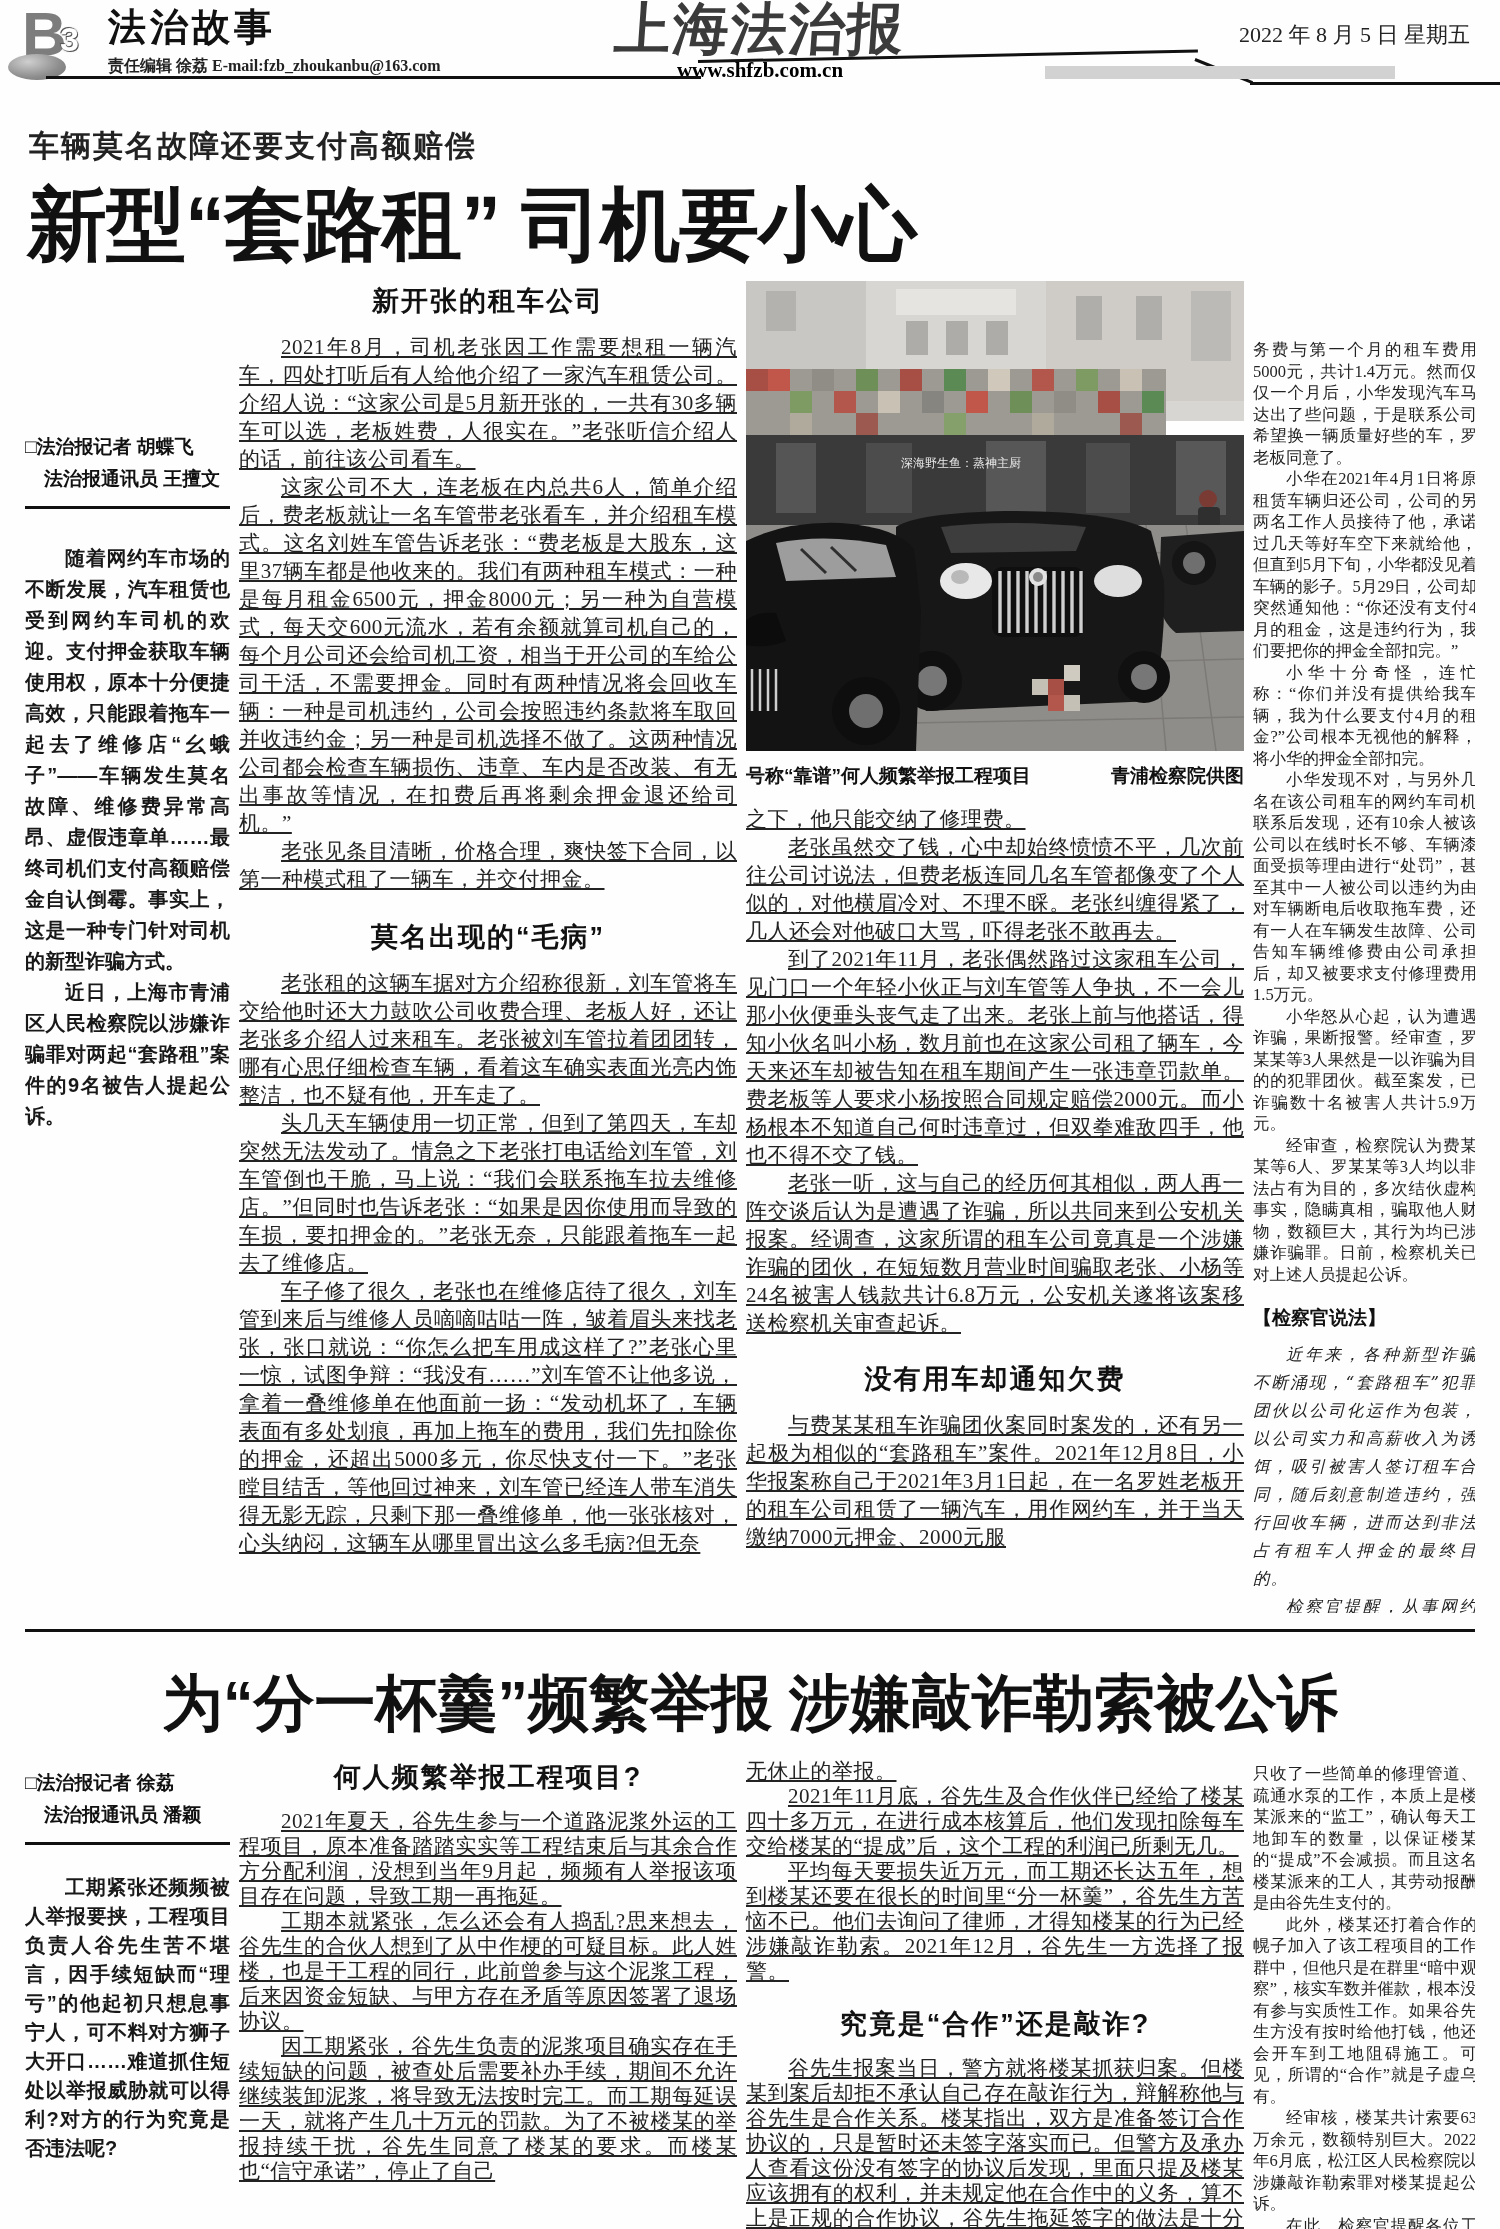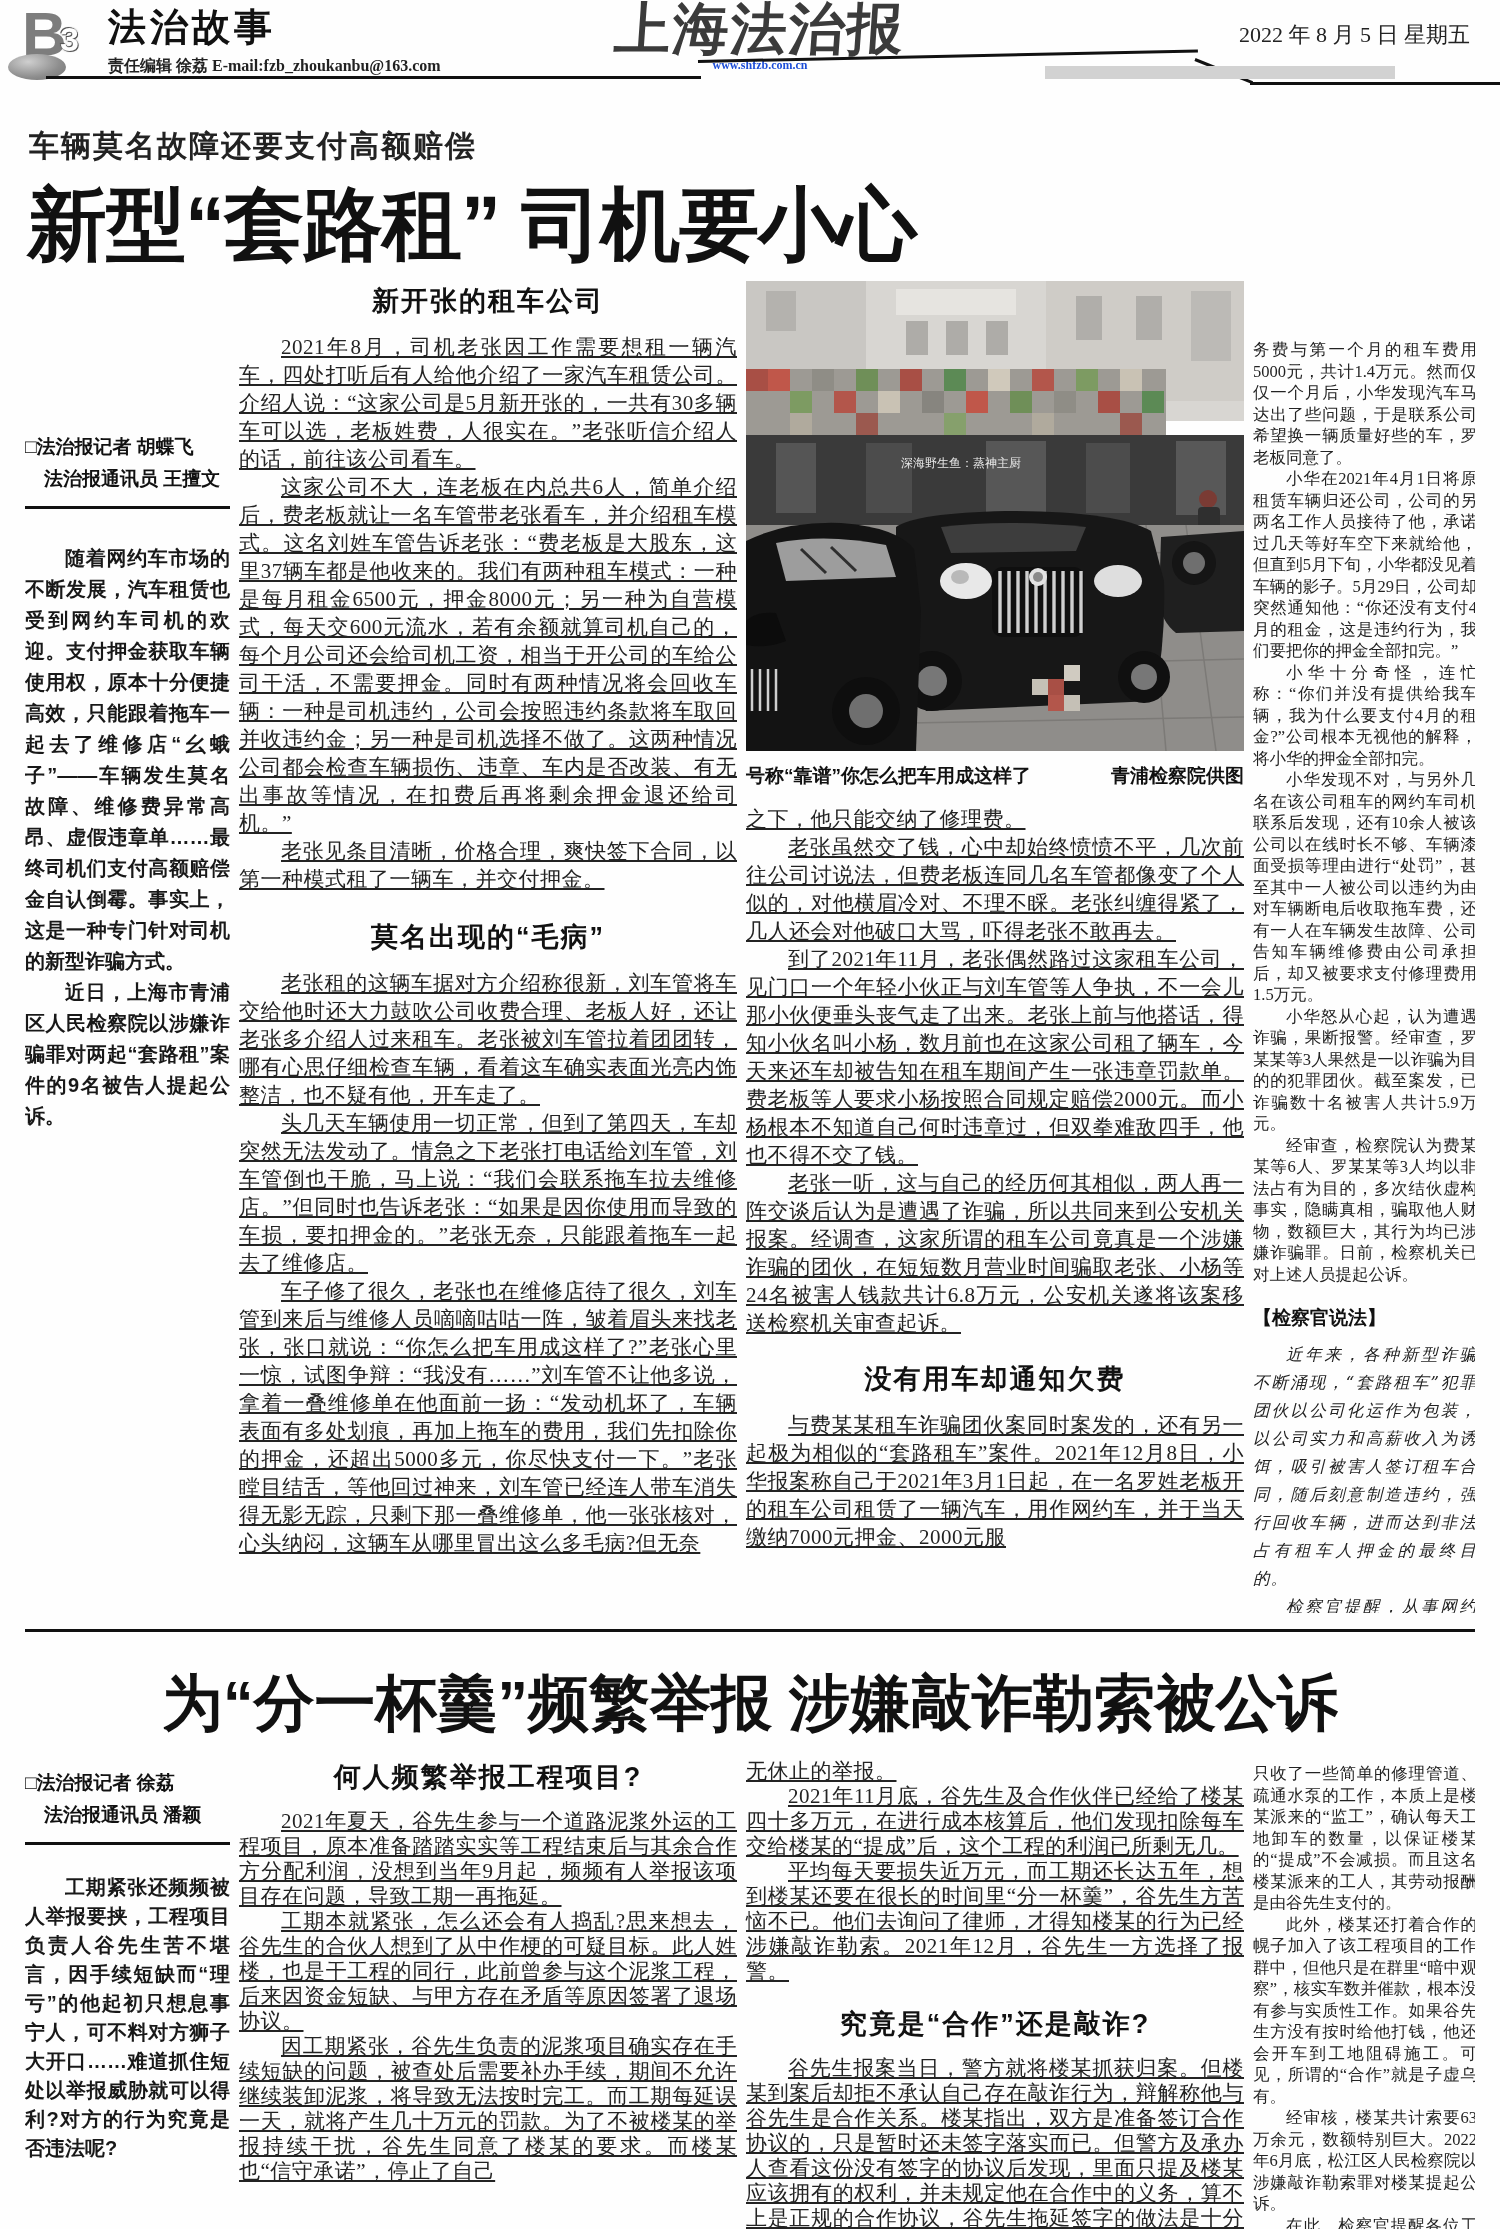--- a/index.html
+++ b/index.html
@@ -9,21 +9,21 @@
   
   .hdr{position:relative;height:92px;}
   .badge{position:absolute;left:8px;top:2px;width:85px;height:80px;}
   .badge .b{position:absolute;left:14px;top:-4px;font-family:"Liberation Sans",sans-serif;font-weight:900;font-size:62px;color:#7d7d7d;}
   .badge .n{position:absolute;left:52px;top:18px;font-family:"Liberation Sans",sans-serif;font-weight:900;font-size:34px;color:#fff;text-shadow:0 0 2px #555,1px 1px 0 #555,-1px -1px 0 #555;}
   .badge .sphere{position:absolute;left:0;top:52px;width:58px;height:26px;border-radius:50%;background:radial-gradient(ellipse at 35% 30%, #cfcfcf 0%, #8d8d8d 60%, #6f6f6f 100%);}
   .secname{position:absolute;left:108px;top:2px;font-family:"Liberation Sans",sans-serif;font-weight:900;font-size:38px;letter-spacing:4px;color:#111;}
   .edline{position:absolute;left:108px;top:56px;font-family:"Liberation Serif",serif;font-weight:bold;font-size:16px;color:#222;}
   .masthead{position:absolute;left:595px;top:0px;width:330px;text-align:center;}
   .masthead .cal{font-family:"DejaVu Serif",serif;font-weight:900;font-size:56px;letter-spacing:2px;color:#3b3b3b;transform:skewX(-4deg);line-height:1.0;}
-  .masthead .url{font-family:"Liberation Serif",serif;font-weight:bold;font-size:12px;color:#1d4ed8;margin-top:2px;}
+  .masthead .url{font-family:"Liberation Serif",serif;font-weight:bold;font-size:21px;color:#000000;margin-top:2px;}
   .dateline{position:absolute;right:30px;top:20px;font-family:"Liberation Serif",serif;font-size:22px;color:#222;}
   .rule-l{position:absolute;left:46px;top:76px;width:655px;height:3px;background:#111;}
   .rule-m{position:absolute;left:698px;top:60px;width:500px;height:3px;background:#111;transform:rotate(-1.2deg);transform-origin:left center;}
   .diag{position:absolute;left:1195px;top:58px;width:62px;height:3px;background:#111;transform:rotate(22deg);transform-origin:left center;}
   .rule-r{position:absolute;left:1250px;top:82px;width:250px;height:3px;background:#111;}
   .graybar{position:absolute;left:1045px;top:66px;width:350px;height:13px;background:#d2d2d2;}
 
   
   .kicker{font-family:"Liberation Sans",sans-serif;font-weight:900;font-size:30px;color:#222;margin:14px 0 6px 4px;letter-spacing:2px;}
   .hl1{font-family:"Liberation Sans",sans-serif;font-weight:900;font-size:80px;line-height:1.05;color:#111;margin:16px 0 14px 2px;letter-spacing:-1px;}
@@ -228,21 +228,21 @@
                   <line x1="14" y1="388" x2="14" y2="430"></line>
                   <line x1="22" y1="388" x2="22" y2="430"></line>
                   <line x1="30" y1="388" x2="30" y2="430"></line>
                 </g>
               <circle cx="120" cy="430" r="34" fill="#0e0e0e"></circle>
                 <circle cx="120" cy="430" r="17" fill="#6f6f6f"></circle>
             </g>
           </svg>
         </div>
         <div class="capline">
-          <span>号称“靠谱”你怎么把车用成这样了</span>
+          <span>号称“靠谱”何人频繁举报工程项目</span>
           <span>青浦检察院供图</span>
         </div>
         <p class="cont">之下，他只能交纳了修理费。</p>
         <p>老张虽然交了钱，心中却始终愤愤不平，几次前往公司讨说法，但费老板连同几名车管都像变了个人似的，对他横眉冷对、不理不睬。老张纠缠得紧了，几人还会对他破口大骂，吓得老张不敢再去。</p>
         <p>到了2021年11月，老张偶然路过这家租车公司，见门口一个年轻小伙正与刘车管等人争执，不一会儿那小伙便垂头丧气走了出来。老张上前与他搭话，得知小伙名叫小杨，数月前也在这家公司租了辆车，今天来还车却被告知在租车期间产生一张违章罚款单。费老板等人要求小杨按照合同规定赔偿2000元。而小杨根本不知道自己何时违章过，但双拳难敌四手，他也不得不交了钱。</p>
         <p>老张一听，这与自己的经历何其相似，两人再一阵交谈后认为是遭遇了诈骗，所以共同来到公安机关报案。经调查，这家所谓的租车公司竟真是一个涉嫌诈骗的团伙，在短短数月营业时间骗取老张、小杨等24名被害人钱款共计6.8万元，公安机关遂将该案移送检察机关审查起诉。</p>
         <div class="shead" style="margin-top:24px;">没有用车却通知欠费</div>
         <p>与费某某租车诈骗团伙案同时案发的，还有另一起极为相似的“套路租车”案件。2021年12月8日，小华报案称自己于2021年3月1日起，在一名罗姓老板开的租车公司租赁了一辆汽车，用作网约车，并于当天缴纳7000元押金、2000元服</p>
       </div>
 

